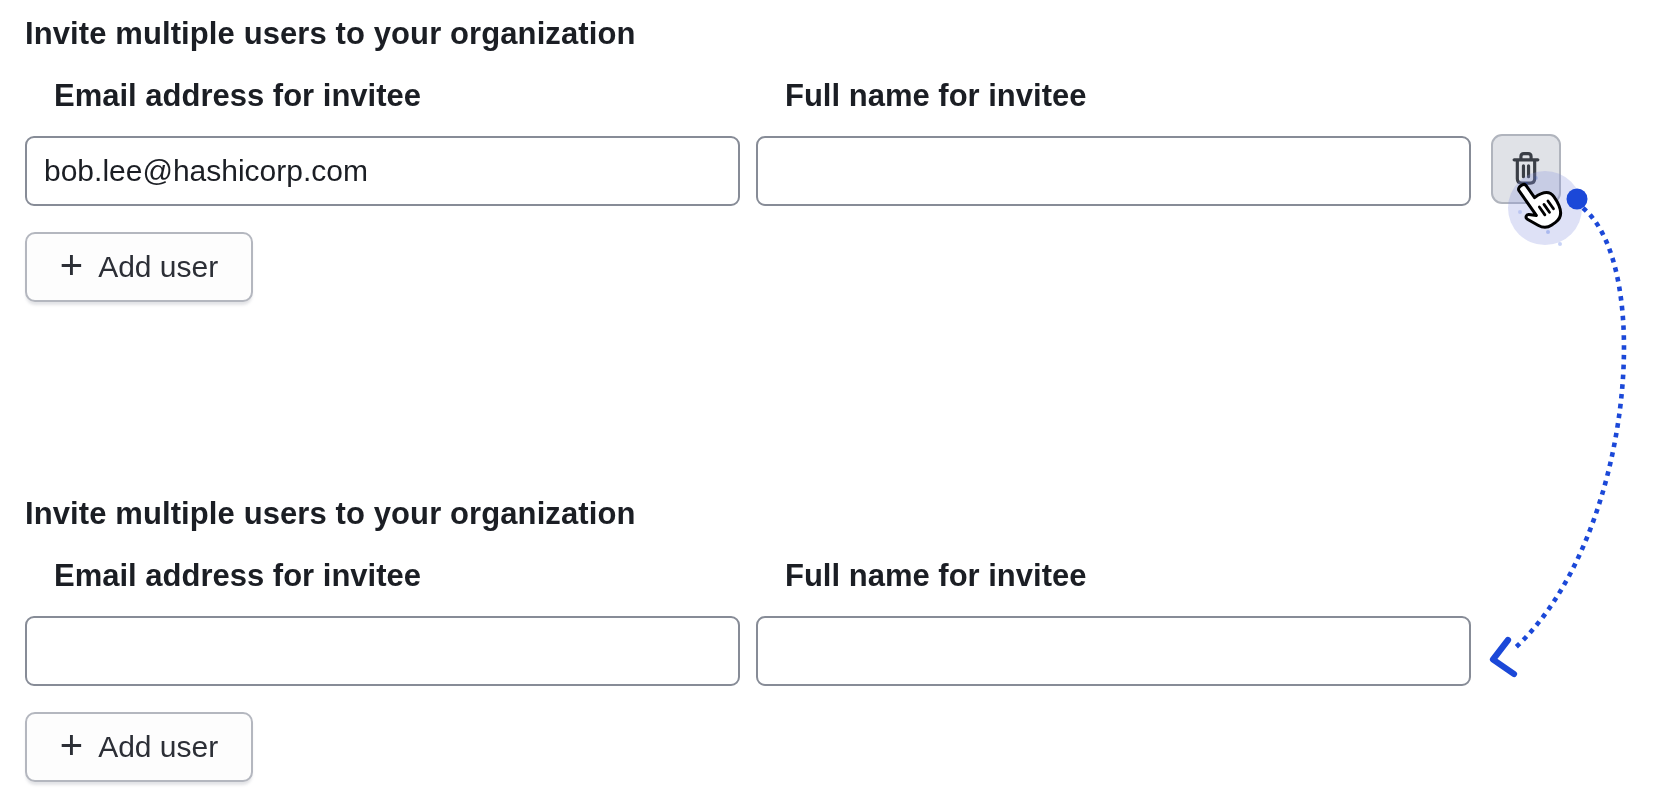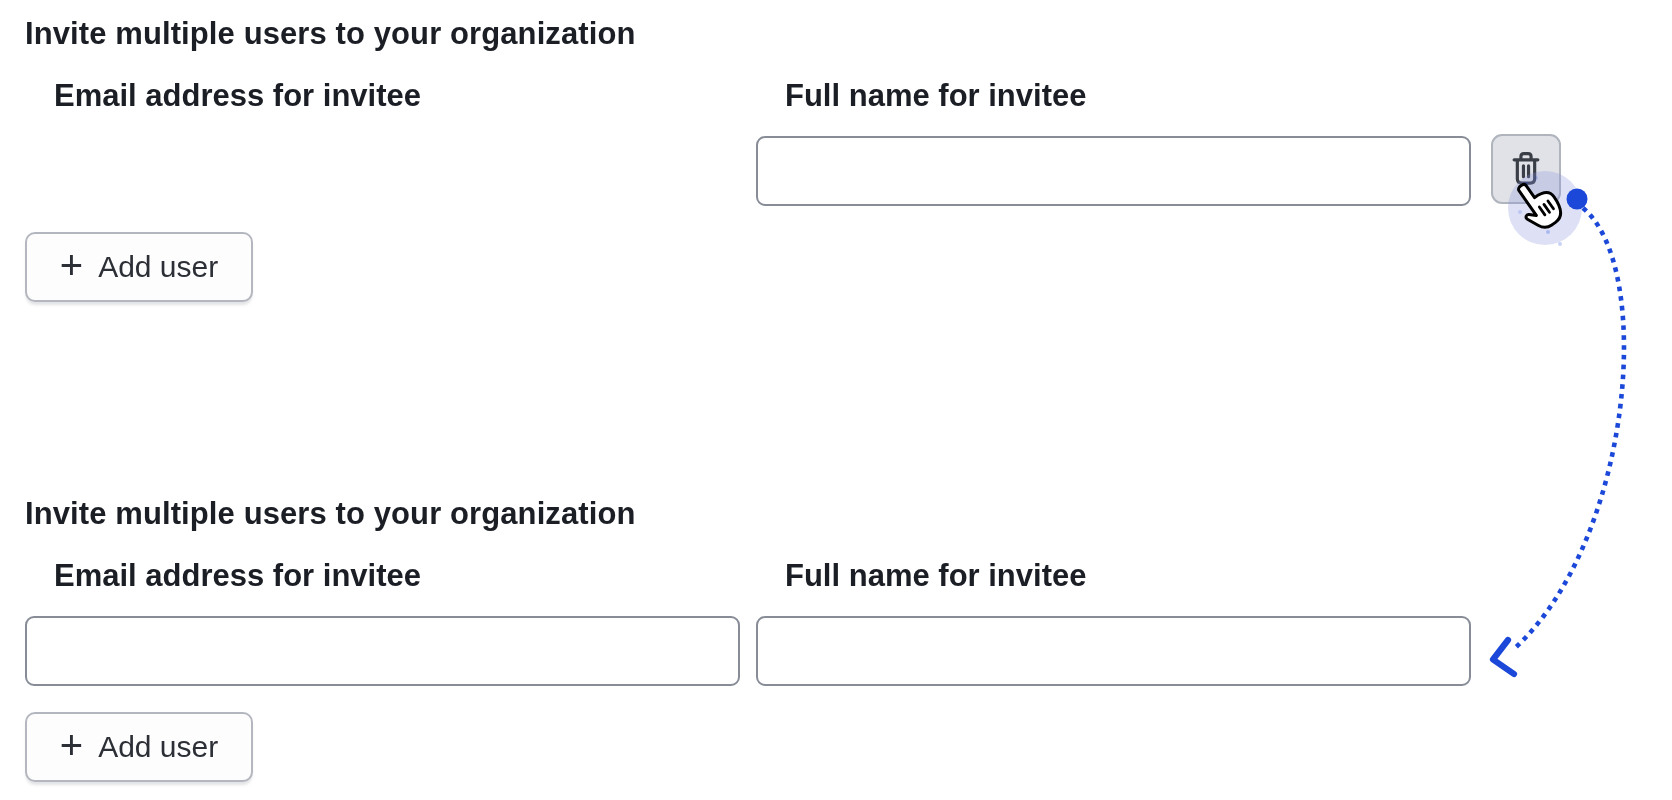--- a/index.html
+++ b/index.html
@@ -89,20 +89,21 @@
 </style>
 </head>
 <body>
 
 <div class="section section-1">
   <div class="heading">Invite multiple users to your organization</div>
 
   <div class="field-label label-email">Email address for invitee</div>
   <div class="field-label label-name">Full name for invitee</div>
 
+  <input class="text-input input-email" type="text" value="bob.lee@hashicorp.com" style="">
   <input class="text-input input-name" type="text" value="" style="">
 
   <button class="delete-btn">
     <span>
       <svg width="30" height="37" viewBox="0 0 28 35" fill="none">
         <path d="M9.2 8.8 V6.2 C9.2 4.4 10.5 3.4 12 3.4 H16 C17.5 3.4 18.8 4.4 18.8 6.2 V8.8" stroke="#3a3e46" stroke-width="3"></path>
         <path d="M2.8 9.3 H25.2" stroke="#3a3e46" stroke-width="3" stroke-linecap="round"></path>
         <path d="M5.8 9.8 V27.3 C5.8 29.9 7.4 31.4 10 31.4 H18 C20.6 31.4 22.2 29.9 22.2 27.3 V9.8" stroke="#3a3e46" stroke-width="3"></path>
         <path d="M11.6 15 V25.2 M16.4 15 V25.2" stroke="#3a3e46" stroke-width="3" stroke-linecap="round"></path>
       </svg>

